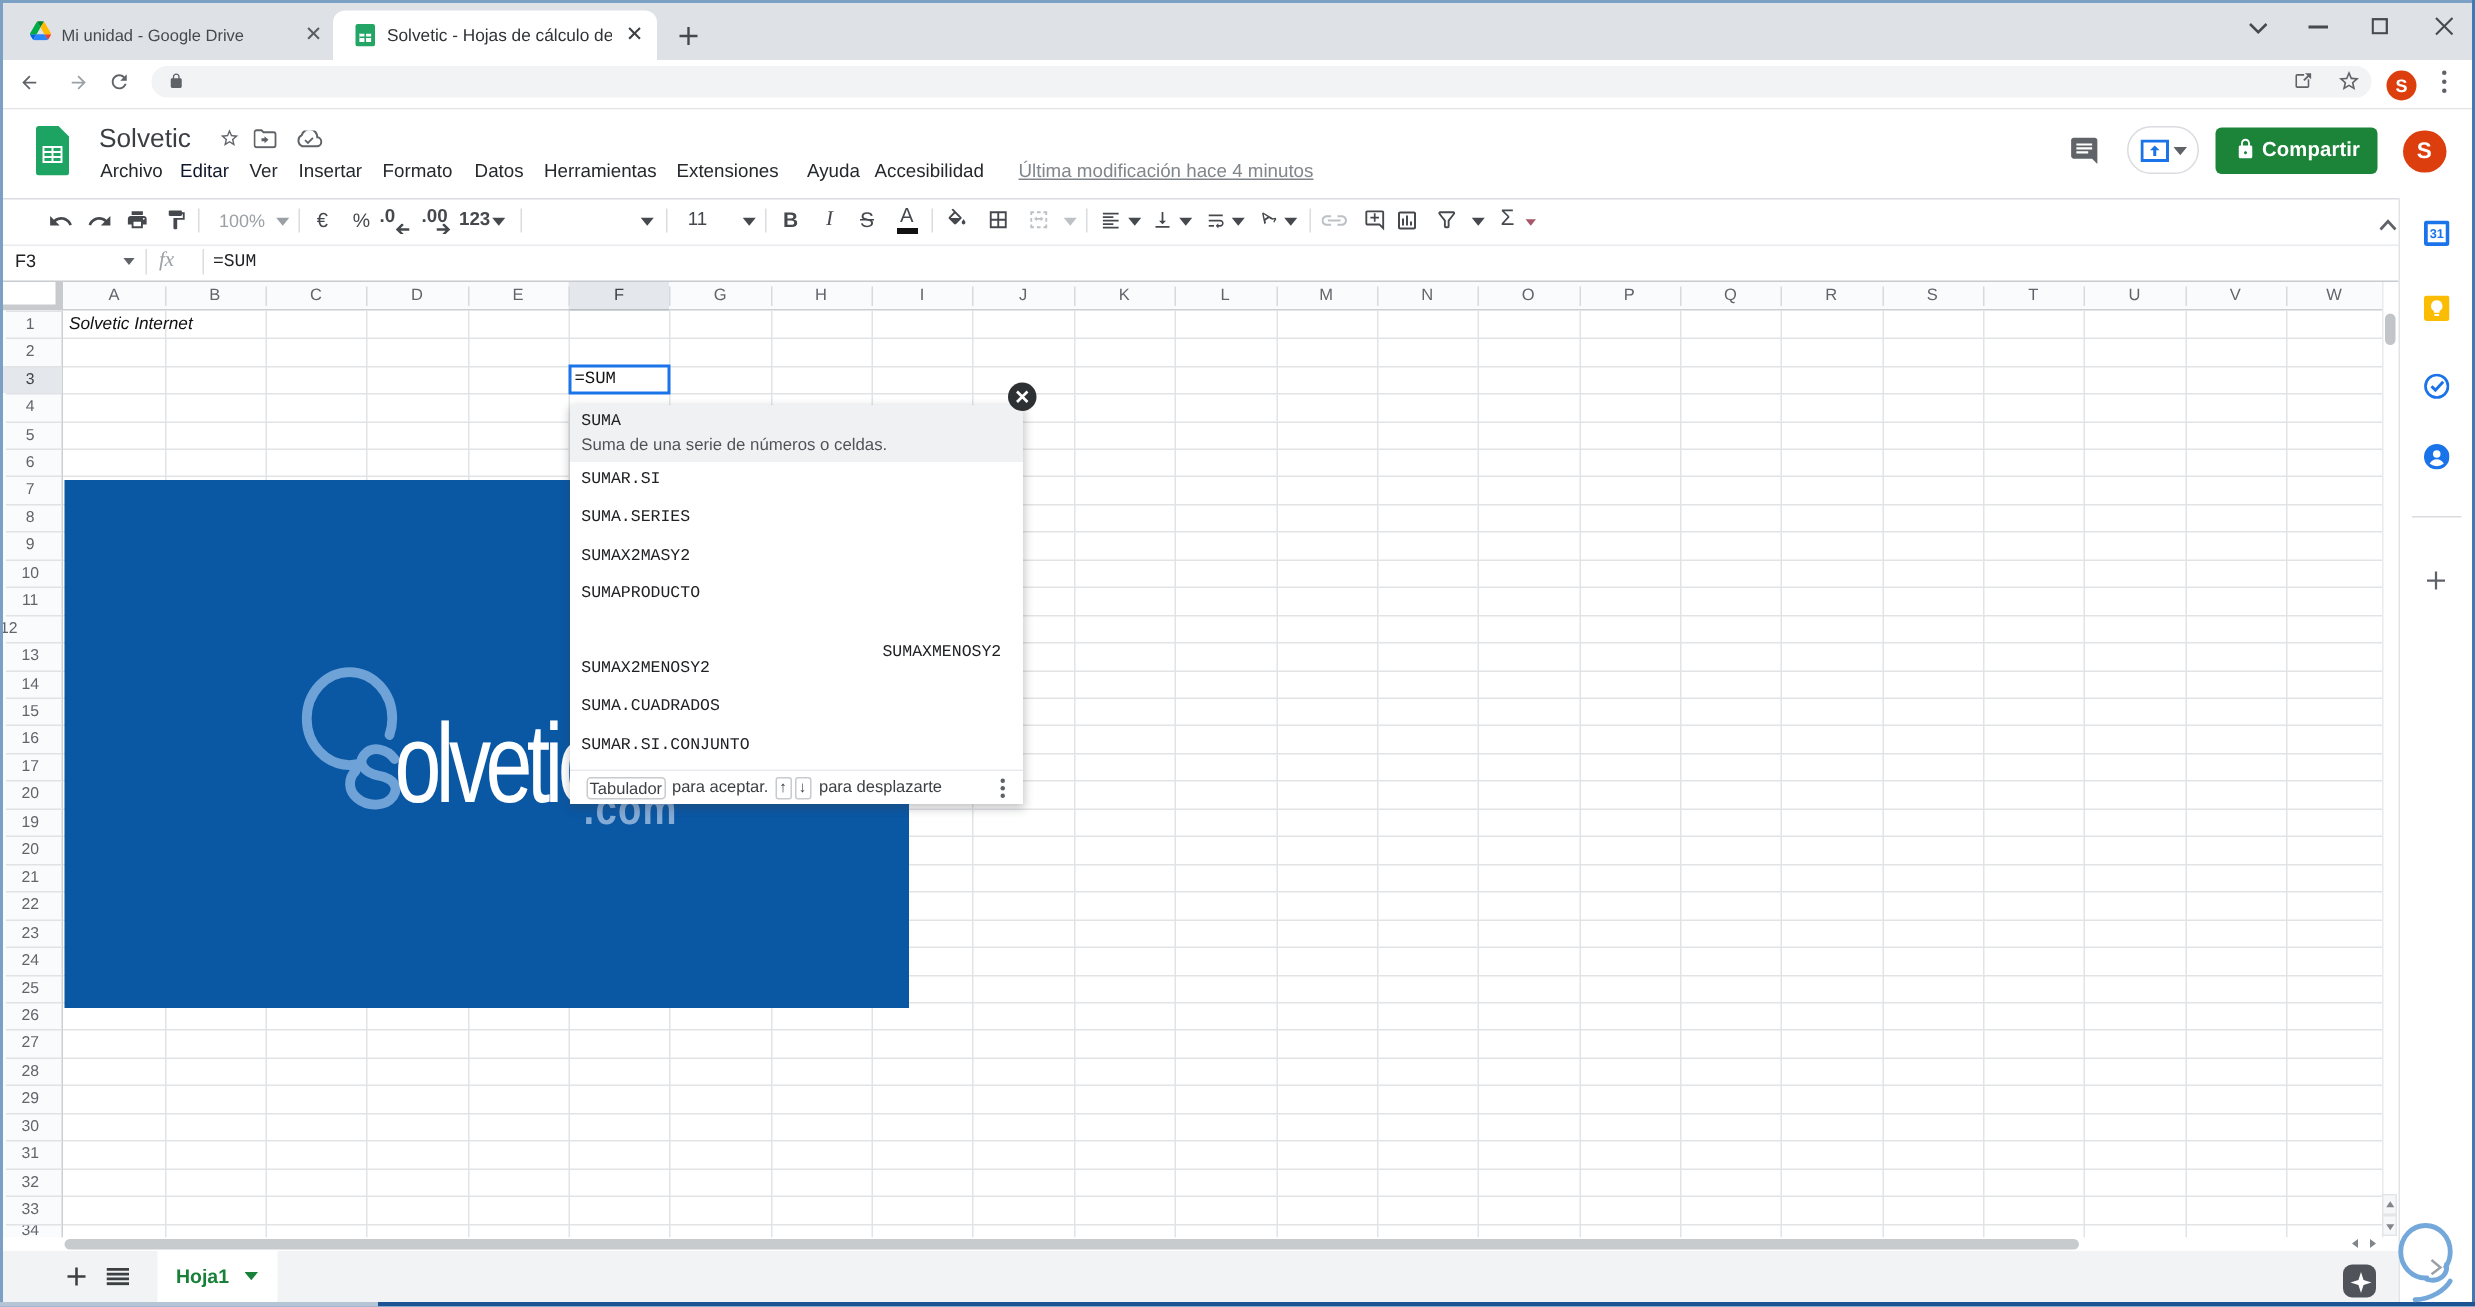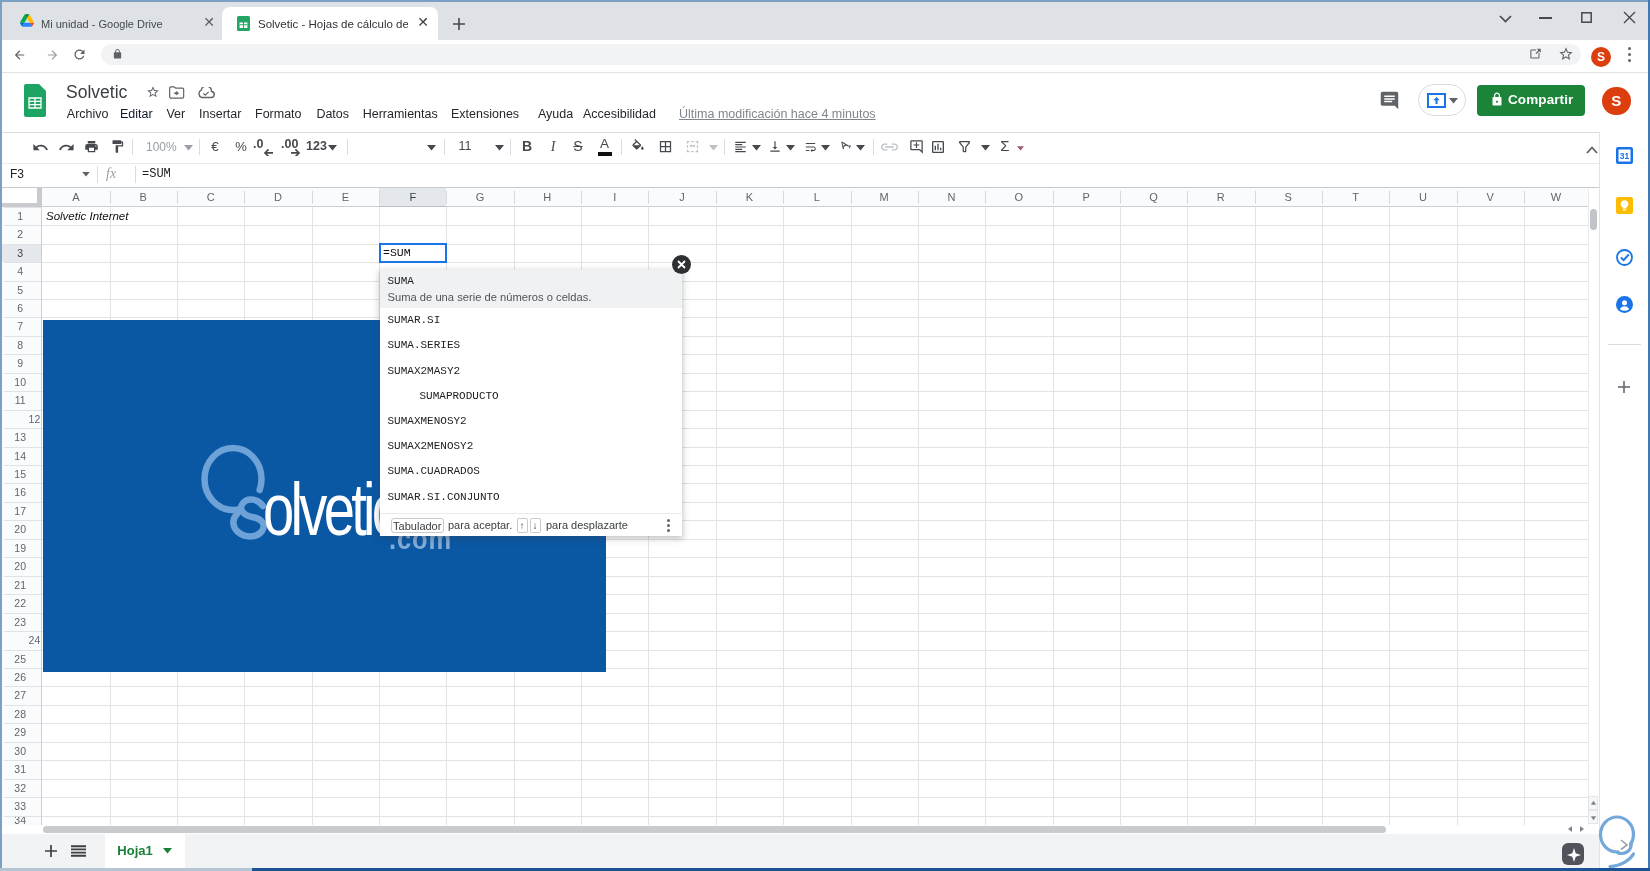--- a/index.html
+++ b/index.html
@@ -297,21 +297,21 @@
 <div style="position:absolute;left:0px;top:317.4px;width:40.3px;height:18.4px;font-size:10.5px;color:#61656b;line-height:18.4px;text-align:center;">7</div>
 <div style="position:absolute;left:4px;top:317.4px;width:37.3px;height:1px;background:#e0e2e5;"></div>
 <div style="position:absolute;left:0px;top:335.9px;width:40.3px;height:18.4px;font-size:10.5px;color:#61656b;line-height:18.4px;text-align:center;">8</div>
 <div style="position:absolute;left:4px;top:335.9px;width:37.3px;height:1px;background:#e0e2e5;"></div>
 <div style="position:absolute;left:0px;top:354.3px;width:40.3px;height:18.4px;font-size:10.5px;color:#61656b;line-height:18.4px;text-align:center;">9</div>
 <div style="position:absolute;left:4px;top:354.3px;width:37.3px;height:1px;background:#e0e2e5;"></div>
 <div style="position:absolute;left:0px;top:372.8px;width:40.3px;height:18.4px;font-size:10.5px;color:#61656b;line-height:18.4px;text-align:center;">10</div>
 <div style="position:absolute;left:4px;top:372.8px;width:37.3px;height:1px;background:#e0e2e5;"></div>
 <div style="position:absolute;left:0px;top:391.2px;width:40.3px;height:18.4px;font-size:10.5px;color:#61656b;line-height:18.4px;text-align:center;">11</div>
 <div style="position:absolute;left:4px;top:391.2px;width:37.3px;height:1px;background:#e0e2e5;"></div>
-<div style="position:absolute;left:0px;top:409.6px;width:40.3px;height:18.4px;font-size:10.5px;color:#61656b;line-height:18.4px;text-align:right;">12</div>
+<div style="position:absolute;left:0px;top:409.6px;width:40.3px;height:18.4px;font-size:10.5px;color:#61656b;line-height:18.4px;text-align:left;">12</div>
 <div style="position:absolute;left:4px;top:409.6px;width:37.3px;height:1px;background:#e0e2e5;"></div>
 <div style="position:absolute;left:0px;top:428.1px;width:40.3px;height:18.4px;font-size:10.5px;color:#61656b;line-height:18.4px;text-align:center;">13</div>
 <div style="position:absolute;left:4px;top:428.1px;width:37.3px;height:1px;background:#e0e2e5;"></div>
 <div style="position:absolute;left:0px;top:446.5px;width:40.3px;height:18.4px;font-size:10.5px;color:#61656b;line-height:18.4px;text-align:center;">14</div>
 <div style="position:absolute;left:4px;top:446.5px;width:37.3px;height:1px;background:#e0e2e5;"></div>
 <div style="position:absolute;left:0px;top:465.0px;width:40.3px;height:18.4px;font-size:10.5px;color:#61656b;line-height:18.4px;text-align:center;">15</div>
 <div style="position:absolute;left:4px;top:465.0px;width:37.3px;height:1px;background:#e0e2e5;"></div>
 <div style="position:absolute;left:0px;top:483.4px;width:40.3px;height:18.4px;font-size:10.5px;color:#61656b;line-height:18.4px;text-align:center;">16</div>
 <div style="position:absolute;left:4px;top:483.4px;width:37.3px;height:1px;background:#e0e2e5;"></div>
 <div style="position:absolute;left:0px;top:501.9px;width:40.3px;height:18.4px;font-size:10.5px;color:#61656b;line-height:18.4px;text-align:center;">17</div>
@@ -321,21 +321,21 @@
 <div style="position:absolute;left:0px;top:538.8px;width:40.3px;height:18.4px;font-size:10.5px;color:#61656b;line-height:18.4px;text-align:center;">19</div>
 <div style="position:absolute;left:4px;top:538.8px;width:37.3px;height:1px;background:#e0e2e5;"></div>
 <div style="position:absolute;left:0px;top:557.2px;width:40.3px;height:18.4px;font-size:10.5px;color:#61656b;line-height:18.4px;text-align:center;">20</div>
 <div style="position:absolute;left:4px;top:557.2px;width:37.3px;height:1px;background:#e0e2e5;"></div>
 <div style="position:absolute;left:0px;top:575.7px;width:40.3px;height:18.4px;font-size:10.5px;color:#61656b;line-height:18.4px;text-align:center;">21</div>
 <div style="position:absolute;left:4px;top:575.7px;width:37.3px;height:1px;background:#e0e2e5;"></div>
 <div style="position:absolute;left:0px;top:594.1px;width:40.3px;height:18.4px;font-size:10.5px;color:#61656b;line-height:18.4px;text-align:center;">22</div>
 <div style="position:absolute;left:4px;top:594.1px;width:37.3px;height:1px;background:#e0e2e5;"></div>
 <div style="position:absolute;left:0px;top:612.6px;width:40.3px;height:18.4px;font-size:10.5px;color:#61656b;line-height:18.4px;text-align:center;">23</div>
 <div style="position:absolute;left:4px;top:612.6px;width:37.3px;height:1px;background:#e0e2e5;"></div>
-<div style="position:absolute;left:0px;top:631.0px;width:40.3px;height:19px;font-size:10.5px;color:#61656b;line-height:18.4px;text-align:right;">24</div>
+<div style="position:absolute;left:0px;top:631.0px;width:40.3px;height:19px;font-size:10.5px;color:#61656b;line-height:18.4px;text-align:center;">24</div>
 <div style="position:absolute;left:4px;top:631.0px;width:37.3px;height:1px;background:#e0e2e5;"></div>
 <div style="position:absolute;left:0px;top:649.5px;width:40.3px;height:18.4px;font-size:10.5px;color:#61656b;line-height:18.4px;text-align:center;">25</div>
 <div style="position:absolute;left:4px;top:649.5px;width:37.3px;height:1px;background:#e0e2e5;"></div>
 <div style="position:absolute;left:0px;top:668.0px;width:40.3px;height:18.4px;font-size:10.5px;color:#61656b;line-height:18.4px;text-align:center;">26</div>
 <div style="position:absolute;left:4px;top:668.0px;width:37.3px;height:1px;background:#e0e2e5;"></div>
 <div style="position:absolute;left:0px;top:686.4px;width:40.3px;height:18.4px;font-size:10.5px;color:#61656b;line-height:18.4px;text-align:center;">27</div>
 <div style="position:absolute;left:4px;top:686.4px;width:37.3px;height:1px;background:#e0e2e5;"></div>
 <div style="position:absolute;left:0px;top:704.8px;width:40.3px;height:18.4px;font-size:10.5px;color:#61656b;line-height:18.4px;text-align:center;">28</div>
 <div style="position:absolute;left:4px;top:704.8px;width:37.3px;height:1px;background:#e0e2e5;"></div>
 <div style="position:absolute;left:0px;top:723.3px;width:40.3px;height:18.4px;font-size:10.5px;color:#61656b;line-height:18.4px;text-align:center;">29</div>
@@ -499,22 +499,22 @@
     </svg>
 <div style="position:absolute;left:378.8px;top:242.8px;width:68.5px;height:20px;background:#fff;border:2px solid #1a73e8;"></div>
 <div style="position:absolute;left:383px;top:245px;width:60px;height:15px;font-size:11.5px;color:#111;line-height:15px;font-family:'Liberation Mono',monospace;">=SUM</div>
 <div style="position:absolute;left:379.8px;top:269.8px;width:302px;height:266.2px;background:#fff;box-shadow:0 2px 6px 1px rgba(60,64,67,0.3);"></div>
 <div style="position:absolute;left:379.8px;top:269.8px;width:302px;height:38.5px;background:#f0f1f2;"></div>
 <div style="position:absolute;left:387.5px;top:273.5px;width:200px;height:14px;font-size:11px;color:#202124;line-height:14px;font-family:'Liberation Mono',monospace;">SUMA</div>
 <div style="position:absolute;left:387.5px;top:290px;width:280px;height:14px;font-size:11.2px;color:#50545a;line-height:14px;">Suma de una serie de números o celdas.</div>
 <div style="position:absolute;left:387.5px;top:313.2px;width:280px;height:14px;font-size:11px;color:#202124;line-height:14px;font-family:'Liberation Mono',monospace;">SUMAR.SI</div>
 <div style="position:absolute;left:387.5px;top:338.4px;width:280px;height:14px;font-size:11px;color:#202124;line-height:14px;font-family:'Liberation Mono',monospace;">SUMA.SERIES</div>
 <div style="position:absolute;left:387.5px;top:363.6px;width:280px;height:14px;font-size:11px;color:#202124;line-height:14px;font-family:'Liberation Mono',monospace;">SUMAX2MASY2</div>
-<div style="position:absolute;left:387.5px;top:388.8px;width:280px;height:14px;font-size:11px;color:#202124;line-height:14px;font-family:'Liberation Mono',monospace;margin-left:32px;">SUMAPRODUCTO</div>
-<div style="position:absolute;left:387.5px;top:414.0px;width:280px;height:14px;font-size:11px;color:#202124;line-height:14px;font-family:'Liberation Mono',monospace;">SUMAXMENOSY2</div>
+<div style="position:absolute;left:387.5px;top:388.8px;width:280px;height:14px;font-size:11px;color:#202124;line-height:14px;font-family:'Liberation Mono',monospace;">SUMAPRODUCTO</div>
+<div style="position:absolute;left:387.5px;top:428px;width:280px;height:14px;font-size:11px;color:#202124;line-height:14px;font-family:'Liberation Mono',monospace;text-align:right;">SUMAXMENOSY2</div>
 <div style="position:absolute;left:387.5px;top:439.2px;width:280px;height:14px;font-size:11px;color:#202124;line-height:14px;font-family:'Liberation Mono',monospace;">SUMAX2MENOSY2</div>
 <div style="position:absolute;left:387.5px;top:464.4px;width:280px;height:14px;font-size:11px;color:#202124;line-height:14px;font-family:'Liberation Mono',monospace;">SUMA.CUADRADOS</div>
 <div style="position:absolute;left:387.5px;top:489.6px;width:280px;height:14px;font-size:11px;color:#202124;line-height:14px;font-family:'Liberation Mono',monospace;">SUMAR.SI.CONJUNTO</div>
 <div style="position:absolute;left:379.8px;top:513px;width:302px;height:1px;background:#e8eaed;"></div>
 <div style="position:absolute;left:391px;top:517.5px;width:52.5px;height:15.5px;border:1px solid #c8cacd;border-radius:3px;font-size:11px;color:#3c4043;line-height:14px;text-align:center;background:#fff;">Tabulador</div>
 <div style="position:absolute;left:448px;top:518px;width:70px;height:15px;font-size:11px;color:#3c4043;line-height:15px;">para aceptar.</div>
 <div style="position:absolute;left:516.5px;top:517.5px;width:11px;height:15.5px;border:1px solid #c8cacd;border-radius:2px;font-size:10px;color:#3c4043;line-height:14px;text-align:center;">↑</div>
 <div style="position:absolute;left:529.5px;top:517.5px;width:11px;height:15.5px;border:1px solid #c8cacd;border-radius:2px;font-size:10px;color:#3c4043;line-height:14px;text-align:center;">↓</div>
 <div style="position:absolute;left:546px;top:518px;width:100px;height:15px;font-size:11px;color:#3c4043;line-height:15px;">para desplazarte</div>
 <div style="position:absolute;left:666.5px;top:518.5px;width:3px;height:3px;background:#5f6368;border-radius:50%;"></div>

